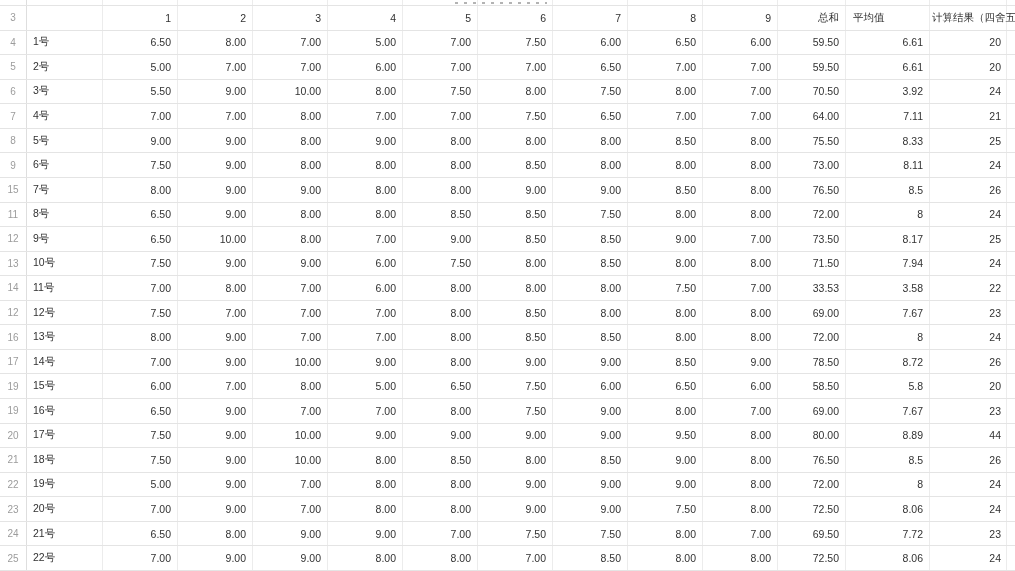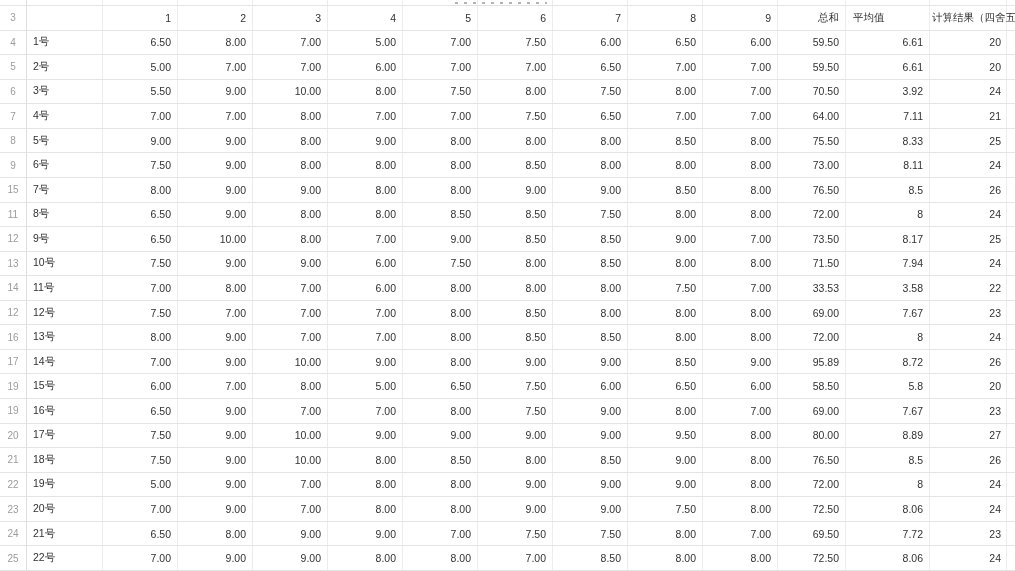--- a/index.html
+++ b/index.html
@@ -315,21 +315,21 @@
         <div class="cell c-label">14号</div>
         <div class="cell c-score">7.00</div>
         <div class="cell c-score">9.00</div>
         <div class="cell c-score">10.00</div>
         <div class="cell c-score">9.00</div>
         <div class="cell c-score">8.00</div>
         <div class="cell c-score">9.00</div>
         <div class="cell c-score">9.00</div>
         <div class="cell c-score">8.50</div>
         <div class="cell c-score">9.00</div>
-        <div class="cell c-sum">95.89</div>
+        <div class="cell c-sum">78.50</div>
         <div class="cell c-avg">8.72</div>
         <div class="cell c-result">26</div>
         <div class="cell c-sliver"></div>
       </div>
       <div class="row">
         <div class="cell c-rownum">19</div>
         <div class="cell c-label">15号</div>
         <div class="cell c-score">6.00</div>
         <div class="cell c-score">7.00</div>
         <div class="cell c-score">8.00</div>
@@ -368,21 +368,21 @@
         <div class="cell c-score">9.00</div>
         <div class="cell c-score">10.00</div>
         <div class="cell c-score">9.00</div>
         <div class="cell c-score">9.00</div>
         <div class="cell c-score">9.00</div>
         <div class="cell c-score">9.00</div>
         <div class="cell c-score">9.50</div>
         <div class="cell c-score">8.00</div>
         <div class="cell c-sum">80.00</div>
         <div class="cell c-avg">8.89</div>
-        <div class="cell c-result">27</div>
+        <div class="cell c-result">44</div>
         <div class="cell c-sliver"></div>
       </div>
       <div class="row">
         <div class="cell c-rownum">21</div>
         <div class="cell c-label">18号</div>
         <div class="cell c-score">7.50</div>
         <div class="cell c-score">9.00</div>
         <div class="cell c-score">10.00</div>
         <div class="cell c-score">8.00</div>
         <div class="cell c-score">8.50</div>

